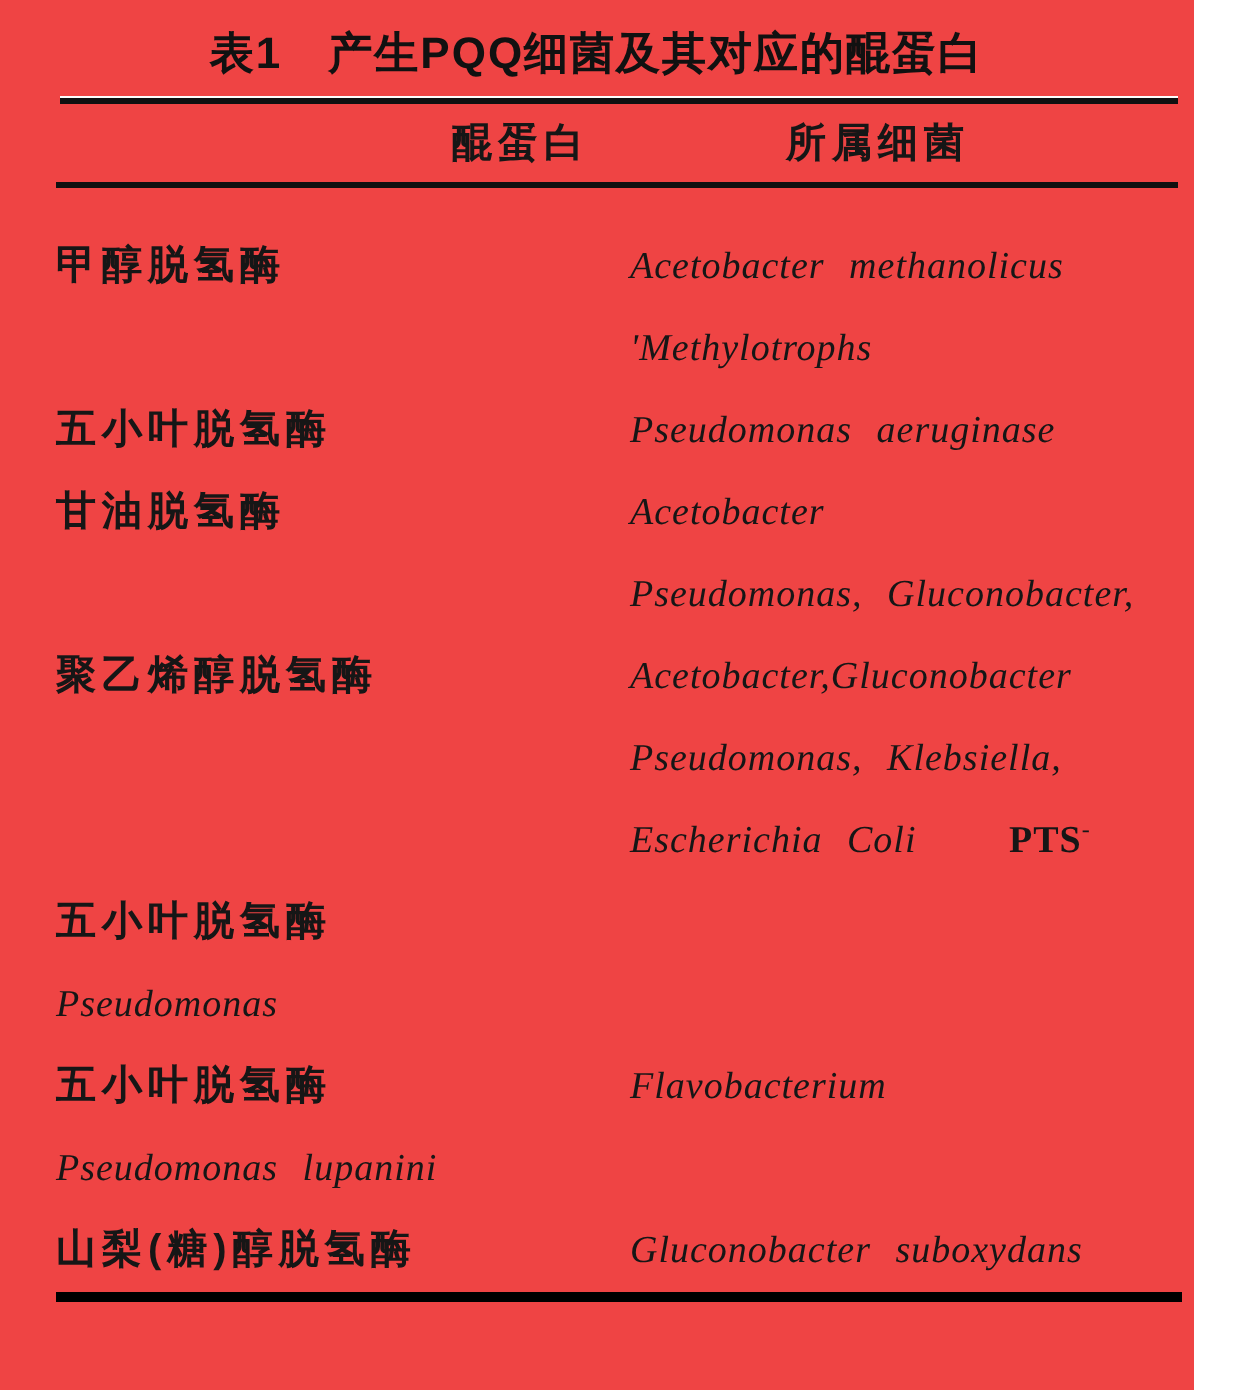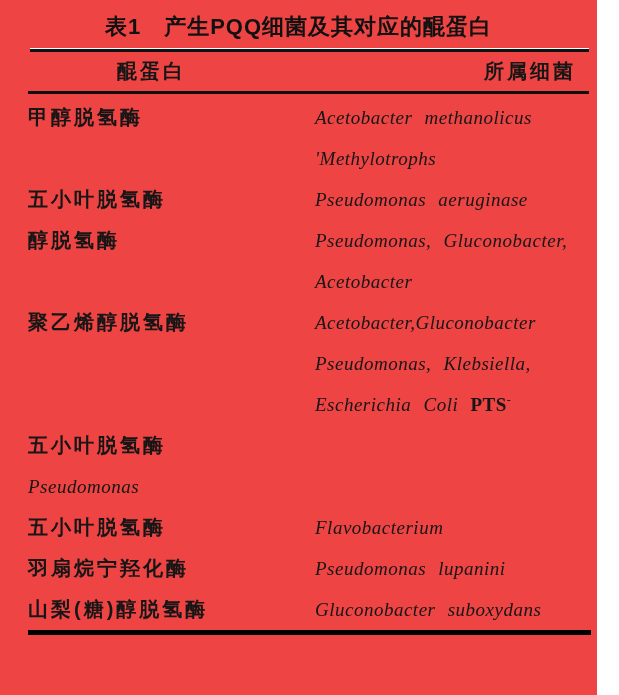--- a/index.html
+++ b/index.html
@@ -41,35 +41,35 @@
     height: 39px;
   }
   .hcell {
     font-size: 20px;
     font-weight: 700;
     letter-spacing: 3px;
     white-space: nowrap;
   }
   .hc1 {
     width: 287px;
-    text-align: center;
+    text-align: right;
     transform: translateX(-20px);
   }
   .hc2 {
     flex: 1;
-    text-align: right;
+    text-align: center;
     transform: translateX(-13px);
   }
   .rule-mid {
     margin: 0 8px 0 28px;
     height: 3px;
   }
   .tbody {
     margin: 0 8px 0 28px;
-    padding-top: 3px;
+    padding-top: 19px;
   }
   .trow {
     display: flex;
     align-items: flex-start;
   }
   .cell.protein {
     width: 287px;
     flex: 0 0 287px;
     font-size: 20px;
     font-weight: 600;
@@ -83,21 +83,21 @@
     font-size: 19px;
     line-height: 41px;
     letter-spacing: 0.5px;
     word-spacing: 7px;
     white-space: nowrap;
   }
   .bline {
     height: 41px;
   }
   .seg-italic { font-style: italic; margin-top: 37px; }
-  .seg-upright { font-style: normal; font-weight: 600; }
+  .seg-upright { font-style: normal; font-weight: 600; margin-left: 34px; }
   .seg-superscript {
     font-style: normal;
     vertical-align: super;
     font-size: 12px;
     line-height: 0;
   }
   .rule-bottom {
     margin: 0 6px 0 28px;
     height: 5px;
     background: #000;
@@ -126,24 +126,24 @@
           <div class="bline"><span class="seg-italic">'Methylotrophs</span></div>
         </div>
       </div>
       <div class="trow">
         <div class="cell protein">五小叶脱氢酶</div>
         <div class="cell bacteria">
           <div class="bline"><span class="seg-italic">Pseudomonas aeruginase</span></div>
         </div>
       </div>
       <div class="trow">
-        <div class="cell protein">醇脱氢酶</div>
+        <div class="cell protein">甘油脱氢酶</div>
         <div class="cell bacteria">
+          <div class="bline"><span class="seg-italic">Acetobacter</span></div>
           <div class="bline"><span class="seg-italic">Pseudomonas, Gluconobacter,</span></div>
-          <div class="bline"><span class="seg-italic">Acetobacter</span></div>
         </div>
       </div>
       <div class="trow">
         <div class="cell protein">聚乙烯醇脱氢酶</div>
         <div class="cell bacteria">
           <div class="bline"><span class="seg-italic">Acetobacter,Gluconobacter</span></div>
           <div class="bline"><span class="seg-italic">Pseudomonas, Klebsiella,</span></div>
           <div class="bline"><span class="seg-italic">Escherichia Coli </span><span class="seg-upright">PTS</span><span class="seg-superscript">-</span></div>
         </div>
       </div>
@@ -155,21 +155,20 @@
           <div class="bline"><span class="seg-italic">Pseudomonas</span></div>
         </div>
       </div>
       <div class="trow">
         <div class="cell protein">五小叶脱氢酶</div>
         <div class="cell bacteria">
           <div class="bline"><span class="seg-italic">Flavobacterium</span></div>
         </div>
       </div>
       <div class="trow">
-        <div class="cell protein">羽扇烷宁羟化酶</div>
         <div class="cell bacteria">
           <div class="bline"><span class="seg-italic">Pseudomonas lupanini</span></div>
         </div>
       </div>
       <div class="trow">
         <div class="cell protein">山梨(糖)醇脱氢酶</div>
         <div class="cell bacteria">
           <div class="bline"><span class="seg-italic">Gluconobacter suboxydans</span></div>
         </div>
       </div>

